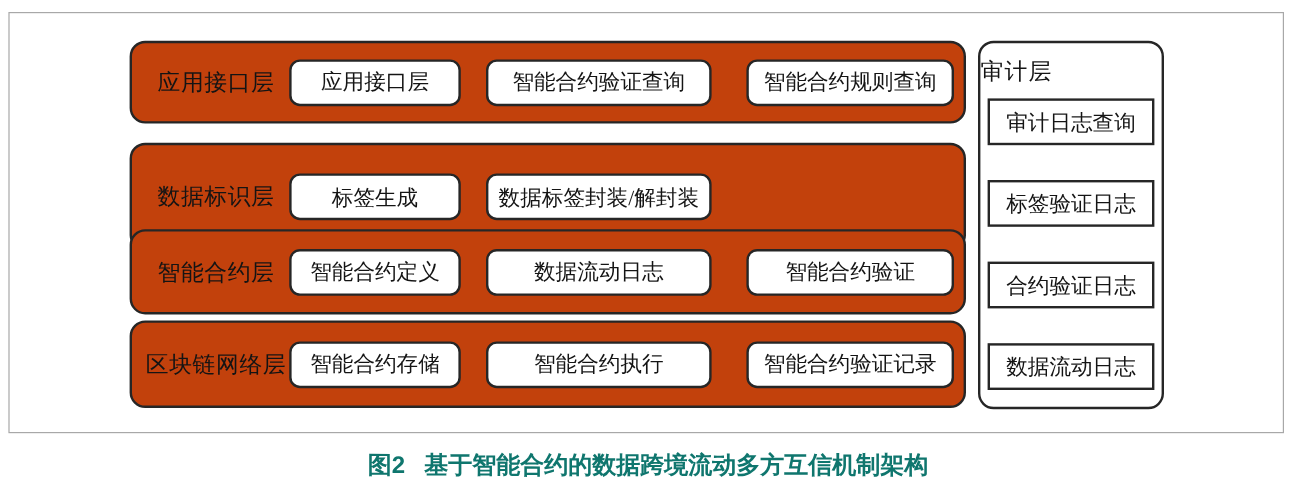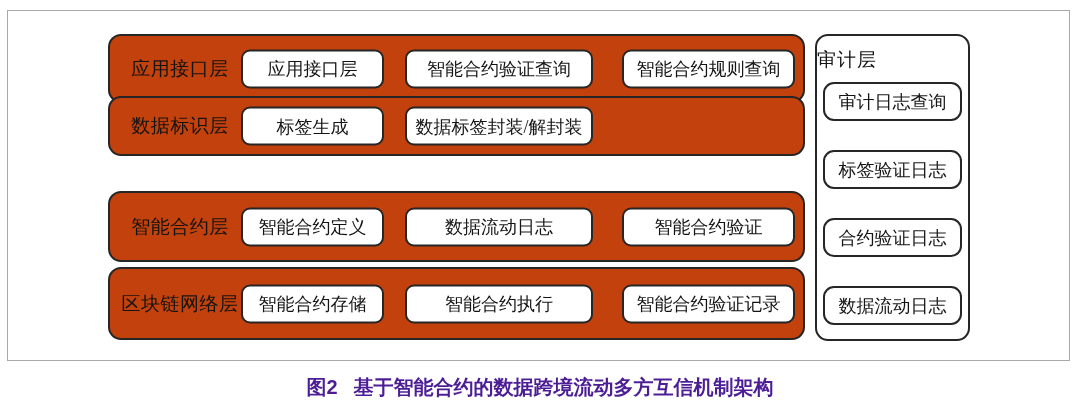--- a/index.html
+++ b/index.html
@@ -28,21 +28,21 @@
   .layer-row {
     position: absolute;
     left: 108px;
     width: 697px;
     border: 2.5px solid #262626;
     border-radius: 13px;
     box-sizing: border-box;
     background: #c2410c;
   }
   .row-0 { top: 34px;  height: 69px; }
-  .row-1 { top: 96px; height: 60px; }
+  .row-1 { top: 119px; height: 90px; }
   .row-2 { top: 191px; height: 71px; }
   .row-3 { top: 267px; height: 73px; }
 
   .layer-label {
     position: absolute;
     left: 8px;
     width: 124px;
     top: 50%;
     transform: translateY(-50%);
     text-align: center;
@@ -91,21 +91,21 @@
     top: 11px; left: 0;
     width: 100%;
     font-size: 19px;
     letter-spacing: 1px;
   }
   .audit-box {
     position: absolute;
     left: 6px; right: 6px;
     height: 39px;
     border: 2.5px solid #262626;
-    border-radius: 11px;
+    border-radius: 0;
     box-sizing: border-box;
     display: flex;
     align-items: center;
     justify-content: center;
     font-size: 18px;
     background: #ffffff;
     white-space: nowrap;
   }
   .abox-0 { top: 46px; }
   .abox-1 { top: 114px; }
@@ -114,21 +114,21 @@
 
   
   .caption {
     position: absolute;
     left: 0; top: 374px;
     width: 100%;
     text-align: center;
     font-family: "Liberation Sans", sans-serif;
     font-weight: 700;
     font-size: 20px;
-    color: #4c1d95;
+    color: #0f766e;
     white-space: nowrap;
   }
   .caption .prefix { margin-right: 16px; }
 </style>
 </head>
 <body>
 
 <div class="canvas">
 
   <div class="outer-frame"></div>

